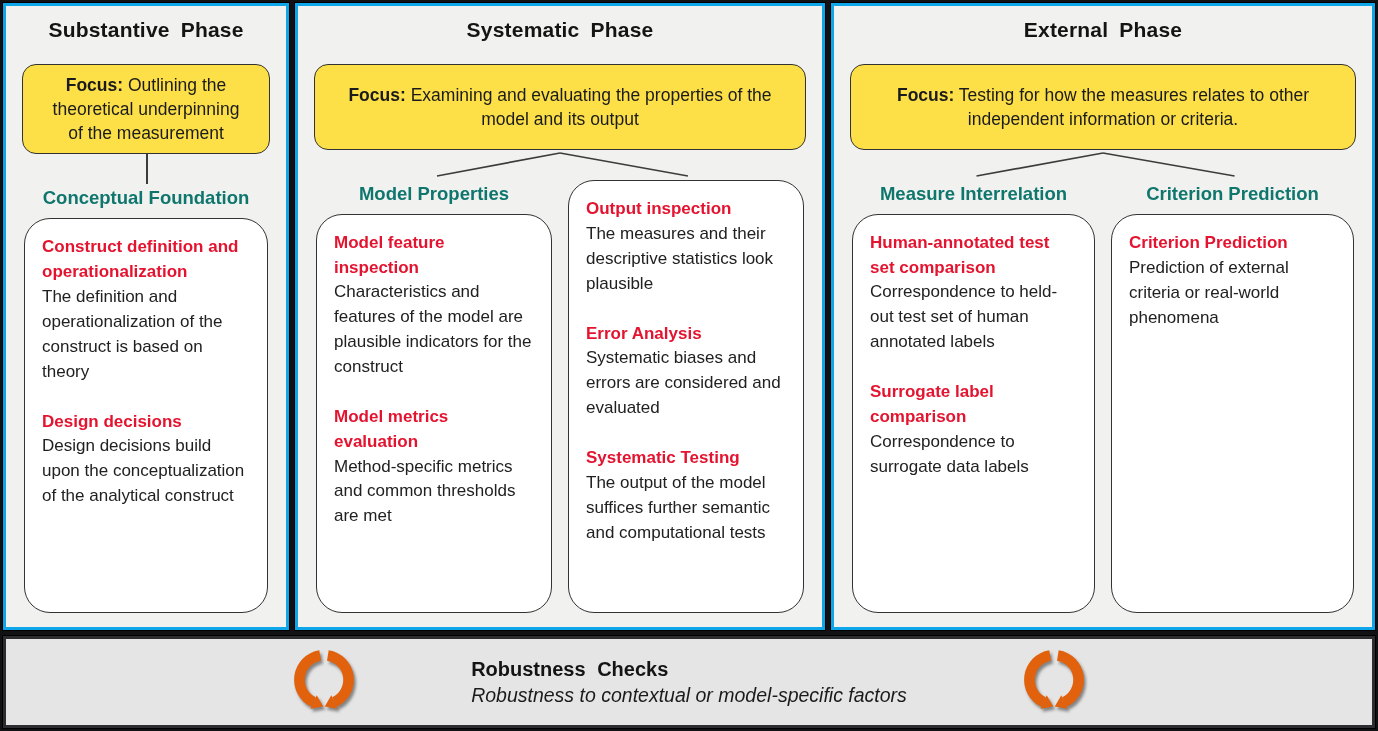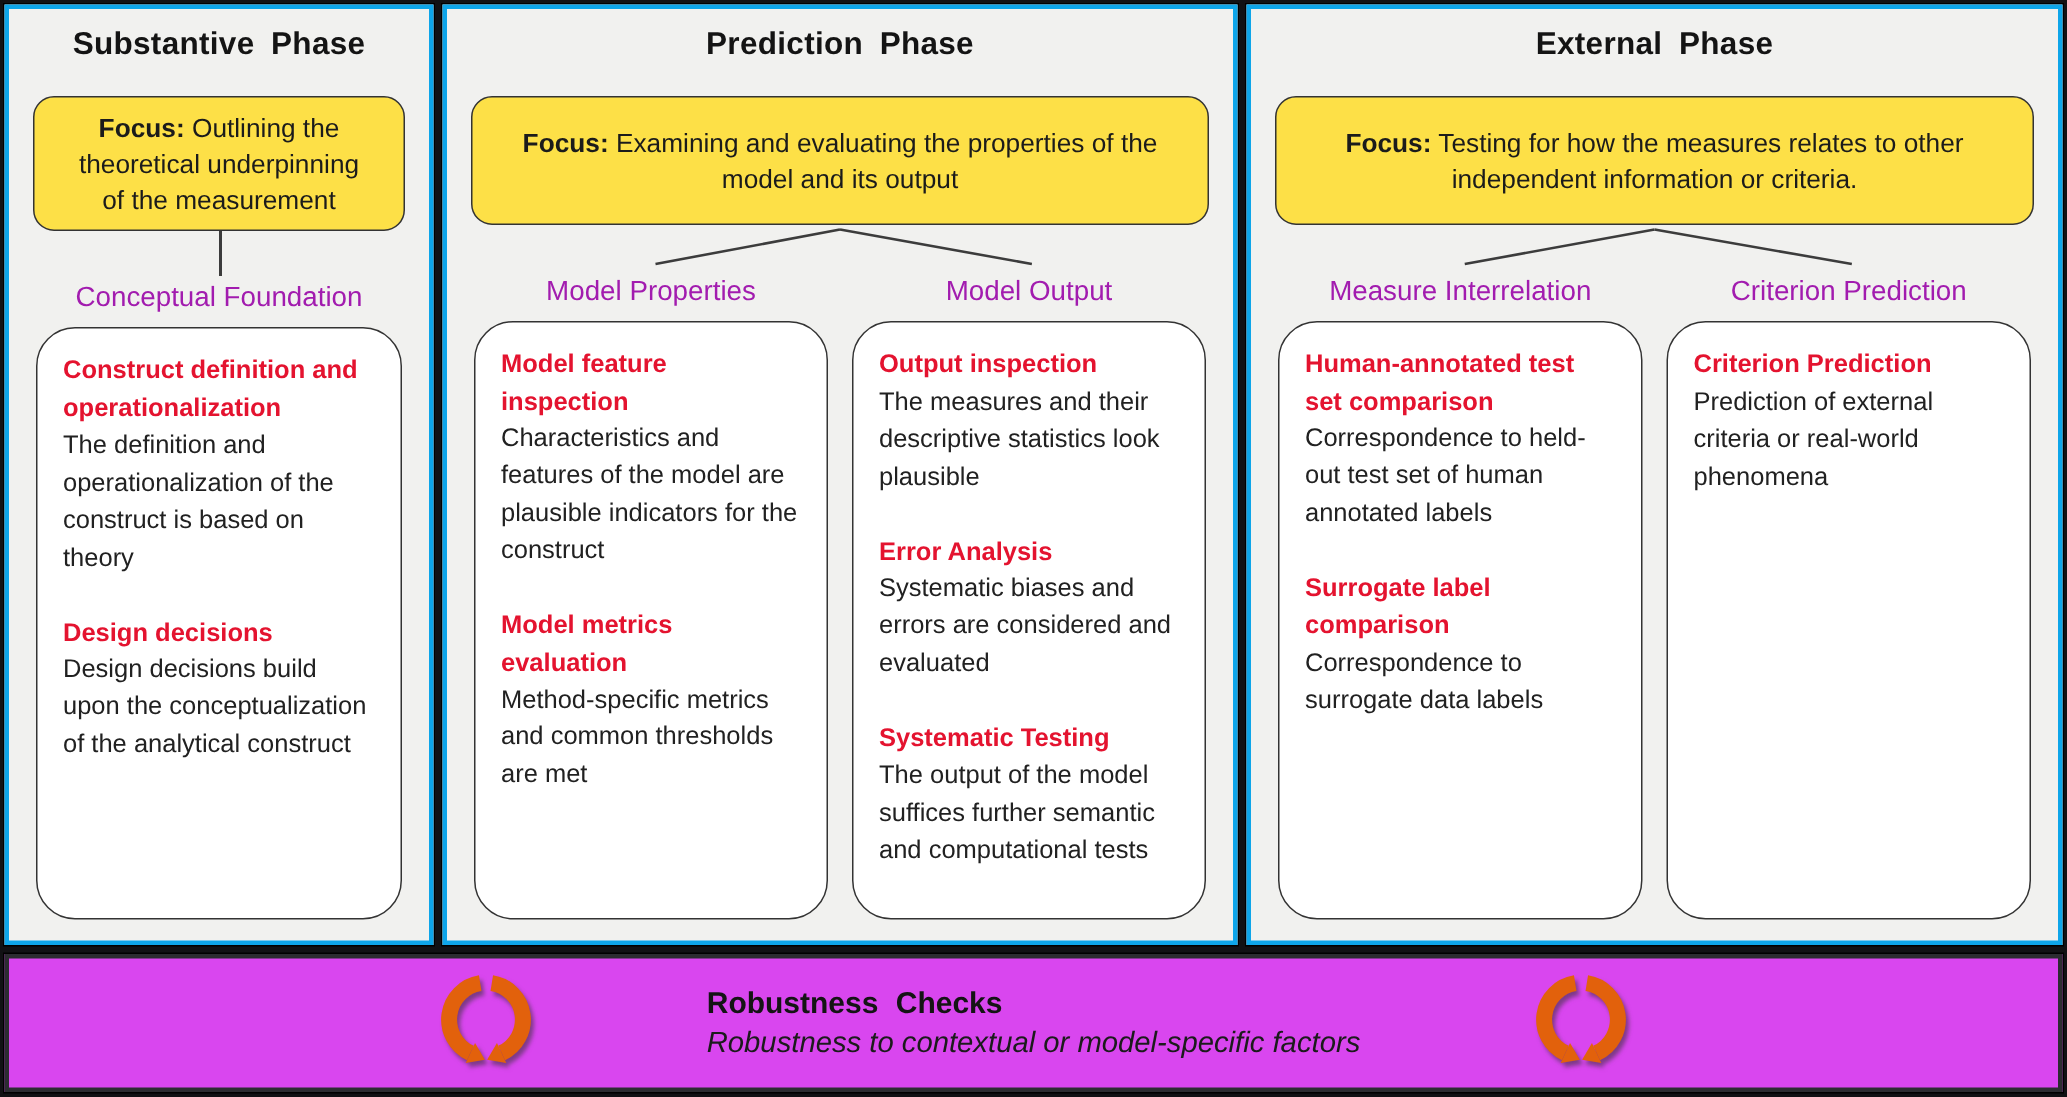--- a/index.html
+++ b/index.html
@@ -50,41 +50,41 @@
   .connector { height: 30px; flex: none; position: relative; }
   .connector .vline {
     position: absolute; left: 50%; top: 0; height: 30px;
     border-left: 2px solid #3c3c3c;
   }
   .connector svg { display: block; width: 100%; height: 30px; }
   .columns { flex: 1; display: flex; gap: 16px; min-height: 0; padding: 0 2px; }
   .column { flex: 1; display: flex; flex-direction: column; min-width: 0; }
   .col-label {
     text-align: center;
-    font-size: 18.5px; font-weight: normal; color: #a21caf;
+    font-size: 18.5px; font-weight: bold; color: #0f766e;
     padding: 3px 0 9px 0;
   }
   .card {
     flex: 1;
     background: #fff;
     border: 1.7px solid #333;
     border-radius: 26px;
     padding: 16px 17px 12px 17px;
     overflow: hidden;
   }
   .item + .item { margin-top: 25px; }
   .item-heading {
     color: #e4132f;
     font-weight: bold;
     font-size: 17px; line-height: 1.45;
   }
   .item-body { font-size: 17px; line-height: 1.47; color: #212121; }
   .robustness-bar {
     height: 92px; flex: none;
-    background: #d946ef;
+    background: #e5e5e5;
     border: 3px solid #2c2c31;
     box-shadow: 0 0 0 1px #000;
     position: relative;
     display: flex; flex-direction: column;
     align-items: center; justify-content: center;
   }
   .robust-title {
     font-size: 20px; font-weight: bold; word-spacing: 6px;
     color: #141414;
   }
@@ -128,21 +128,21 @@
             <div class="item">
               <div class="item-heading">Design decisions</div>
               <div class="item-body">Design decisions build upon the conceptualization of the analytical construct</div>
             </div>
           </div>
         </div>
       </div>
     </section>
 
     <section class="panel p2">
-      <h2 class="panel-title">Prediction Phase</h2>
+      <h2 class="panel-title">Systematic Phase</h2>
       <div class="focus-box">
         <p><strong>Focus:</strong>
            <span>Examining and evaluating the properties of the model and its output</span></p>
       </div>
       <div class="connector">
         <svg>
           <line x1="50%" y1="3" x2="25%" y2="26" stroke="#3c3c3c" stroke-width="1.7"></line>
           <line x1="50%" y1="3" x2="76%" y2="26" stroke="#3c3c3c" stroke-width="1.7"></line>
         </svg>
       </div>
@@ -154,21 +154,20 @@
               <div class="item-heading">Model feature inspection</div>
               <div class="item-body">Characteristics and features of the model are plausible indicators for the construct</div>
             </div>
             <div class="item">
               <div class="item-heading">Model metrics evaluation</div>
               <div class="item-body">Method-specific metrics and common thresholds are met</div>
             </div>
           </div>
         </div>
         <div class="column">
-          <div class="col-label">Model Output</div>
           <div class="card">
             <div class="item">
               <div class="item-heading">Output inspection</div>
               <div class="item-body">The measures and their descriptive statistics look plausible</div>
             </div>
             <div class="item">
               <div class="item-heading">Error Analysis</div>
               <div class="item-body">Systematic biases and errors are considered and evaluated</div>
             </div>
             <div class="item">

